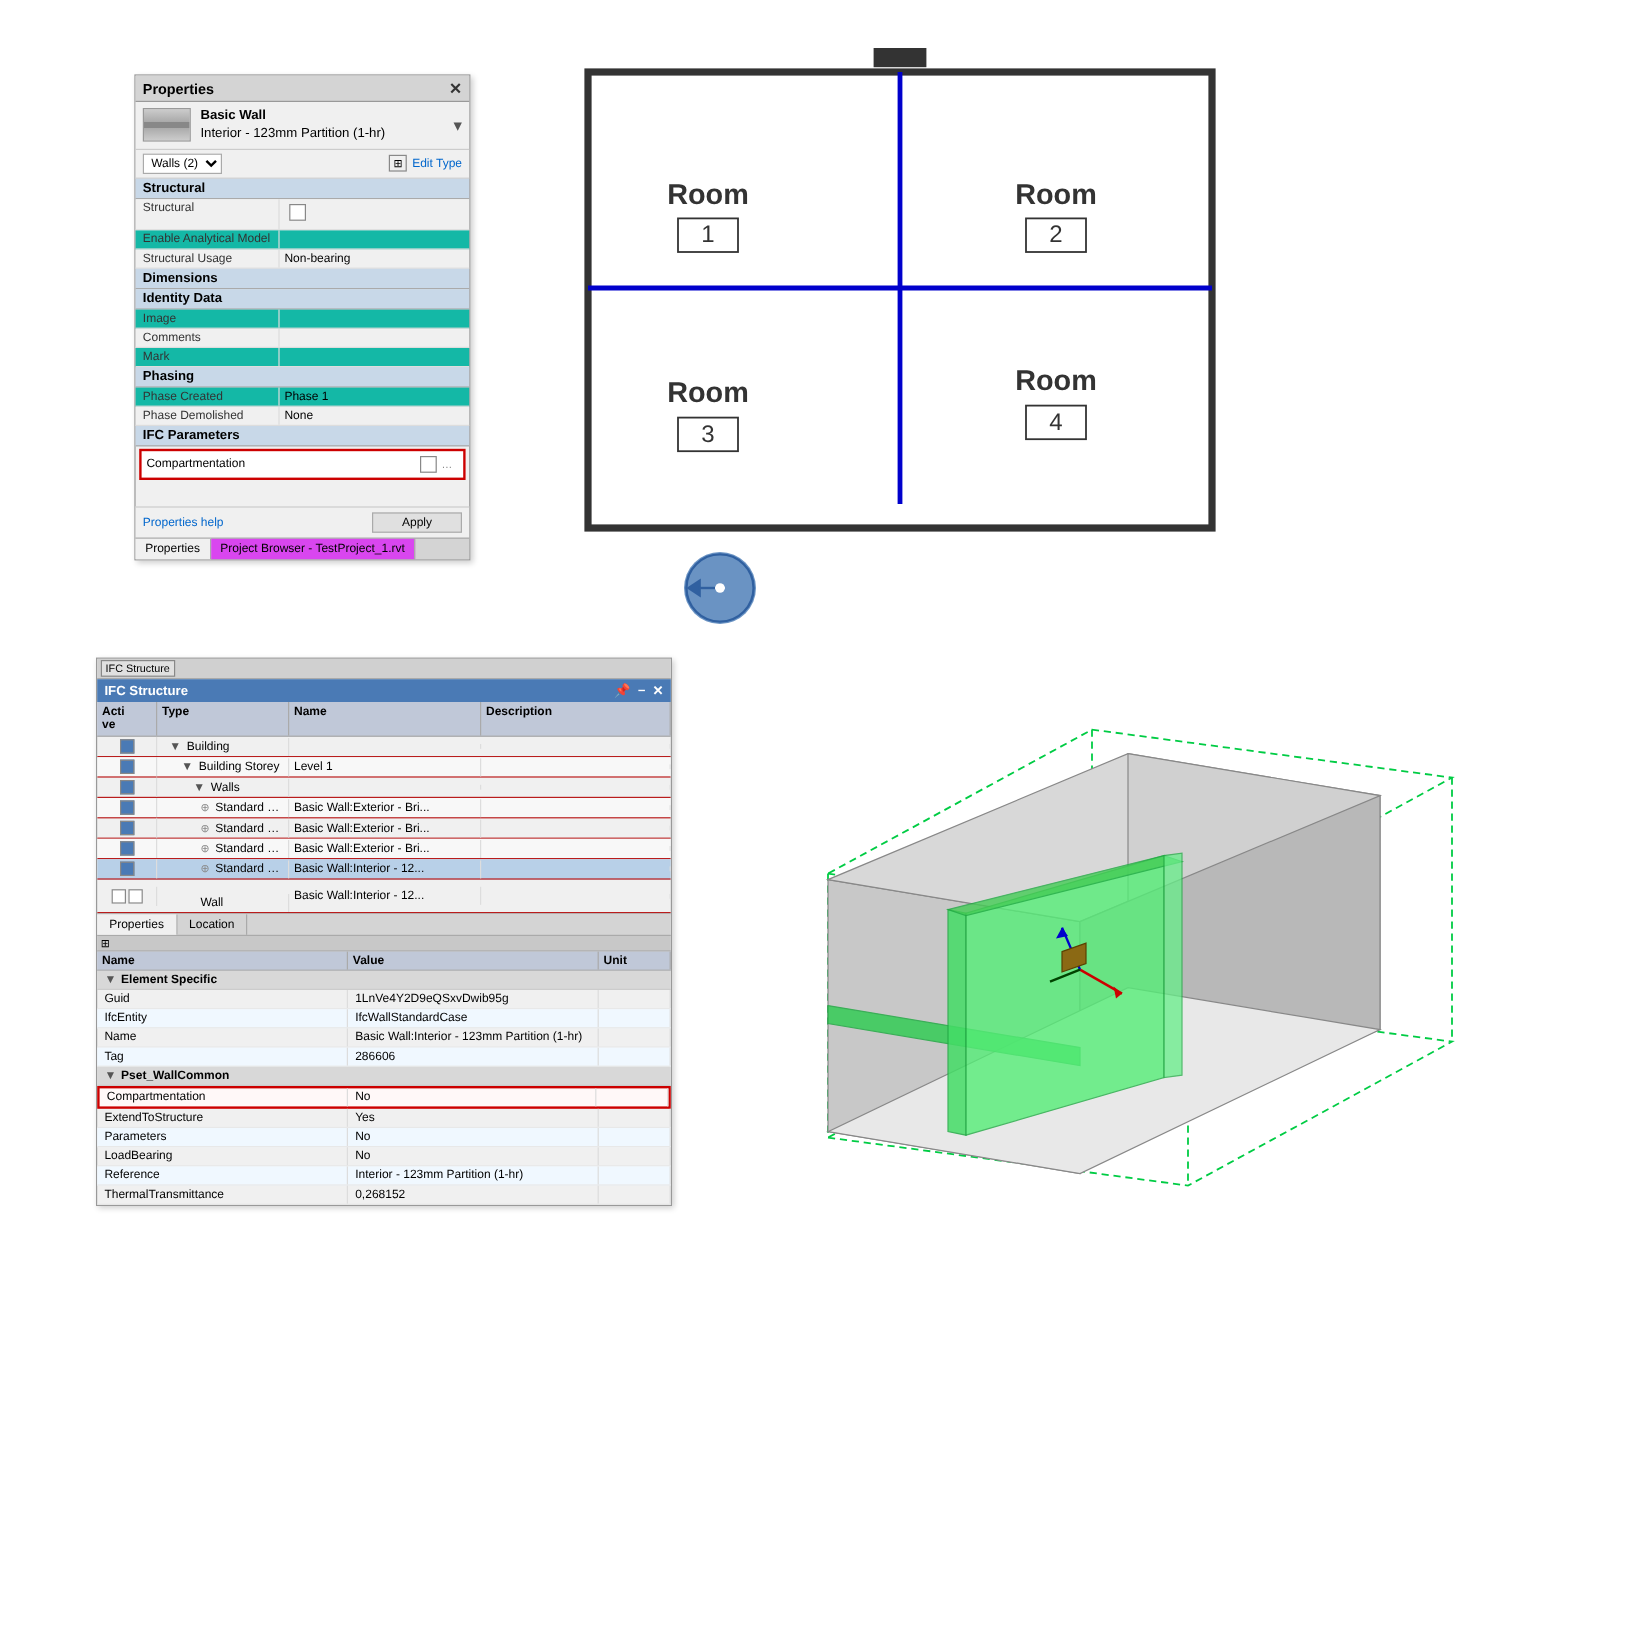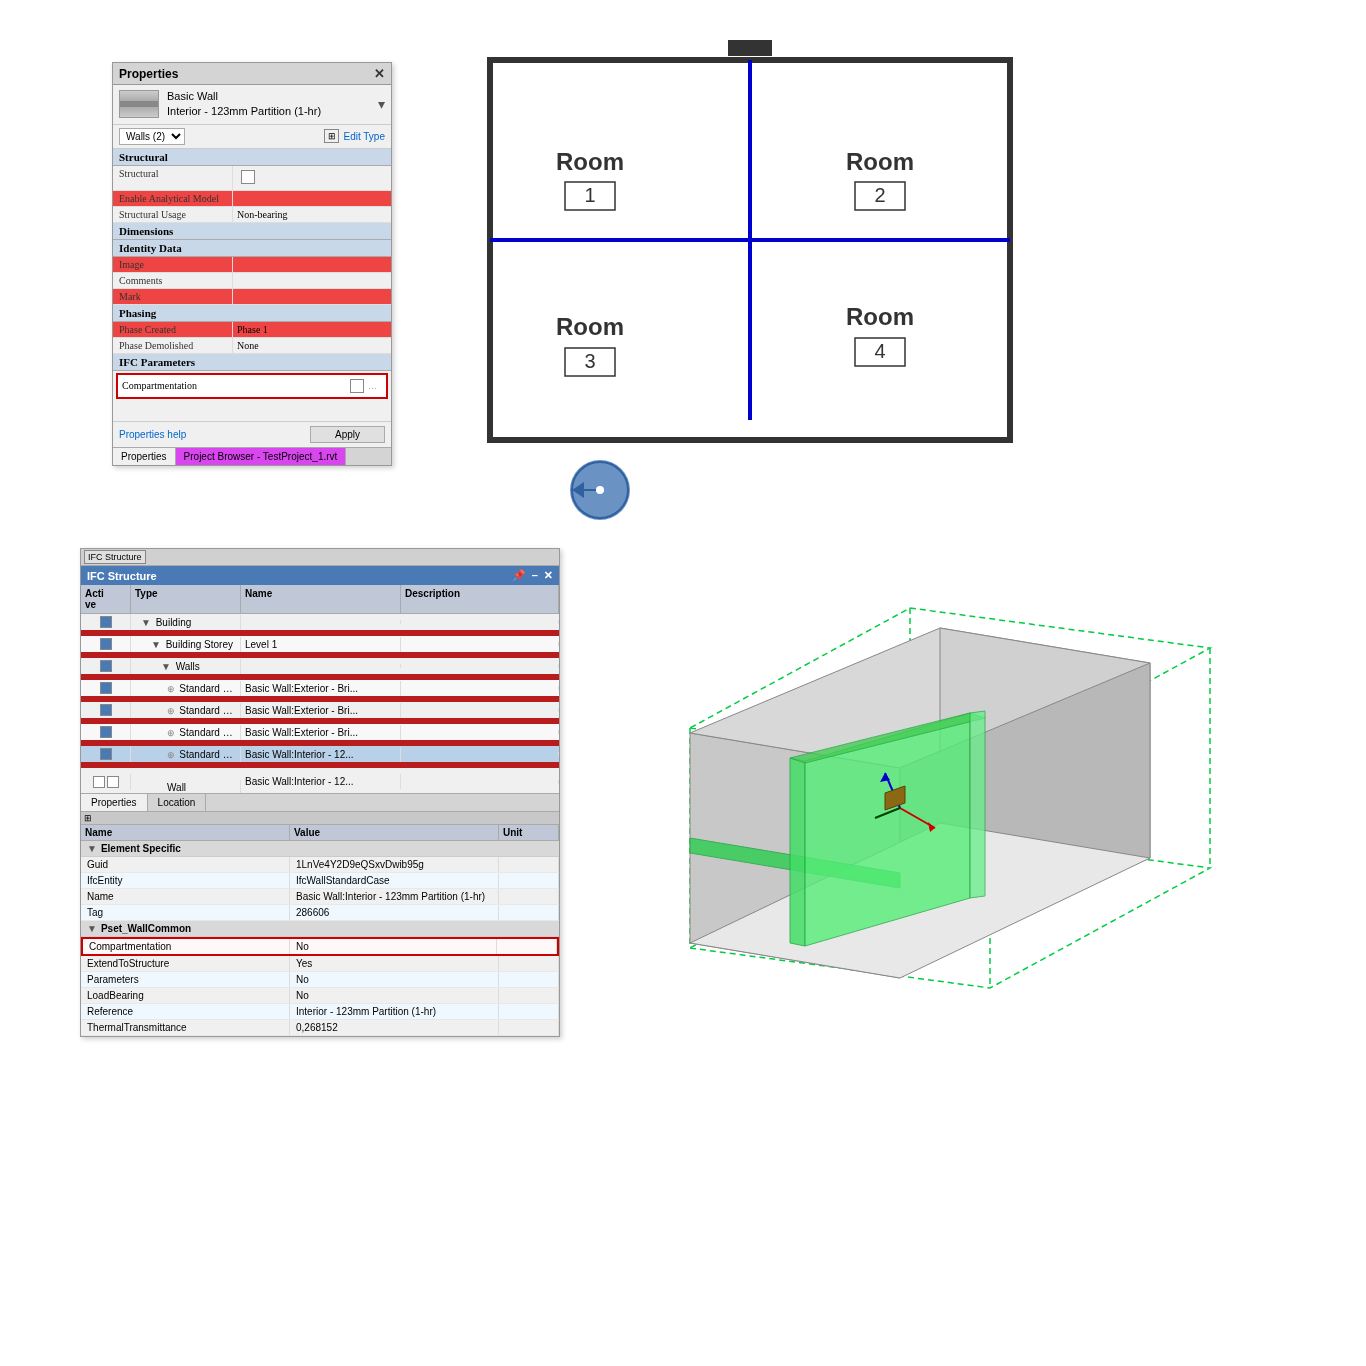--- a/index.html
+++ b/index.html
@@ -47,21 +47,21 @@
     }
     .wall-icon {
       width: 40px;
       height: 28px;
       background: linear-gradient(to bottom, #ccc 0%, #aaa 40%, #888 40%, #888 60%, #aaa 60%, #ccc 100%);
       margin-right: 8px;
       border: 1px solid #999;
       flex-shrink: 0;
     }
     .wall-type-text { font-size: 11px; line-height: 1.4; }
-    .wall-type-text .wall-name { font-weight: normal; font-size: 11px; }
+    .wall-type-text .wall-name { font-weight: bold; font-size: 11px; }
     .dropdown-row {
       display: flex;
       align-items: center;
       justify-content: space-between;
       padding: 3px 6px;
       border-bottom: 1px solid #ccc;
       background: #f0f0f0;
     }
     .dropdown-row select {
       font-size: 10px;
@@ -79,21 +79,21 @@
       background: #c8d8e8;
       padding: 2px 6px;
       font-size: 11px;
       font-weight: bold;
       border-bottom: 1px solid #aaa;
       cursor: pointer;
     }
     .prop-row {
       display: flex;
       border-bottom: 1px solid #ddd;
-      background: #ef4444;
+      background: #14b8a6;
     }
     .prop-row:nth-child(even) { background: #f0f0f0; }
     .prop-name {
       width: 120px;
       padding: 2px 6px;
       border-right: 1px solid #ddd;
       color: #333;
       font-size: 10px;
     }
     .prop-value {
@@ -196,21 +196,21 @@
       border-right: 1px solid #aaa;
     }
     .ifc-table-body {
       max-height: 180px;
       overflow-y: auto;
       border-bottom: 1px solid #aaa;
     }
     .ifc-row {
       display: grid;
       grid-template-columns: 50px 110px 160px 1fr;
-      border-bottom: 6px solid #b91c1c;
+      border-bottom: 1px solid #b91c1c;
       font-size: 10px;
       align-items: center;
     }
     .ifc-row.selected { background: #b8d0e8; }
     .ifc-row.alt { background: #f8f8f8; }
     .ifc-cell {
       padding: 2px 4px;
       border-right: 1px solid #ddd;
       overflow: hidden;
       text-overflow: ellipsis;
@@ -314,21 +314,21 @@
   <div class="dropdown-row">
     <select>
       <option>Walls (2)</option>
     </select>
     <span style="margin-left:4px; font-size:10px; display:flex; gap:4px; align-items:center;">
       <span style="border:1px solid #888; padding:1px 3px; font-size:9px; cursor:pointer;">⊞</span>
       <a class="edit-type-link">Edit Type</a>
     </span>
   </div>
 
-  <div style="position:relative;font-family:Liberation Serif, serif;">
+  <div style="position:relative;">
 
     <div class="prop-section-header">Structural</div>
     <div class="prop-row">
       <span class="prop-name">Structural</span>
       <span class="prop-value">
         <span class="prop-checkbox"></span>
       </span>
     </div>
     <div class="prop-row">
       <span class="prop-name">Enable Analytical Model</span>

